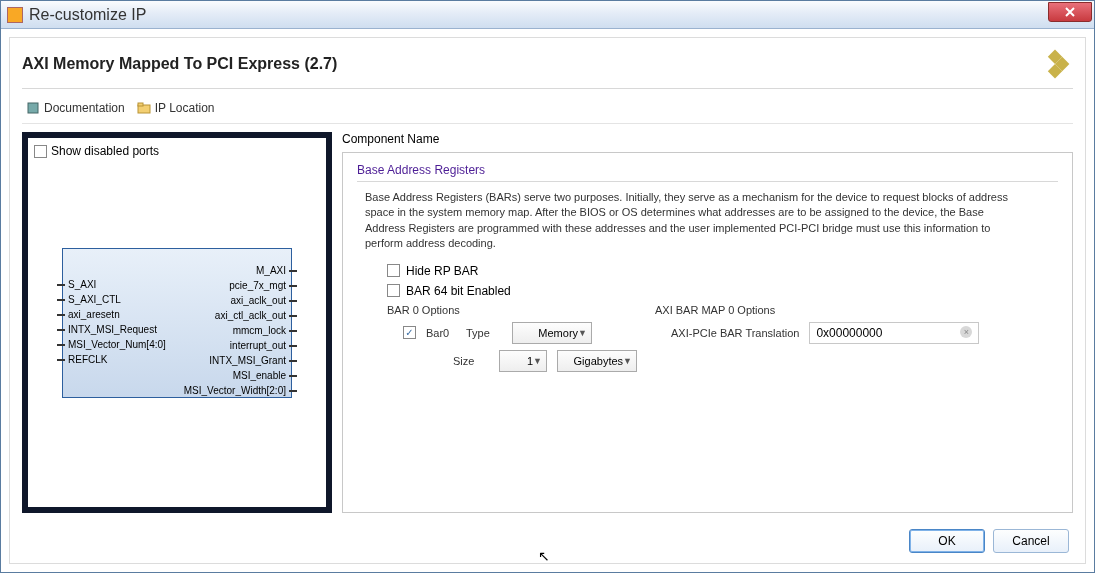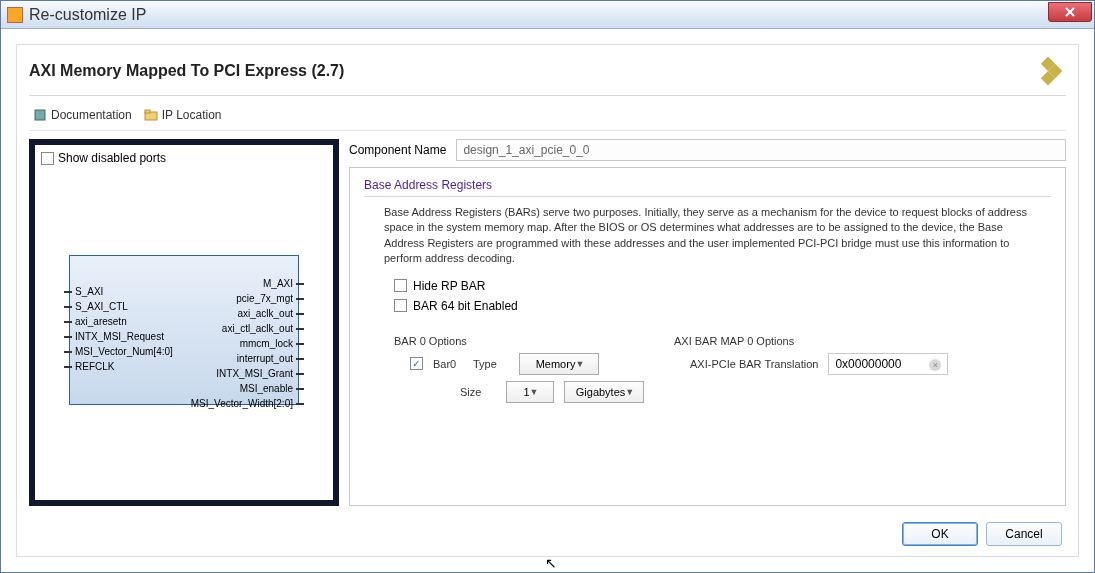--- a/index.html
+++ b/index.html
@@ -3,21 +3,21 @@
 <meta charset="utf-8">
 <style>
 * { box-sizing: border-box; margin: 0; padding: 0; }
 body { font-family: "Segoe UI", Tahoma, sans-serif; font-size: 12px; background: #fff; overflow: hidden; }
 .window { width: 1095px; height: 573px; border: 1px solid #5a7ca0; background: #fff; position: relative; }
 .titlebar { height: 28px; background: linear-gradient(#fafcfe, #e4ecf7 45%, #cfdef0); display: flex; align-items: center; padding-left: 6px; border-bottom: 1px solid #9ab2cf; }
 .titlebar-icon { width:16px; height:16px; margin-right:6px; display:inline-block; background:#f9a825; border:1px solid #a66; }
 .titlebar-text { font-size: 16px; color: #333; }
 .close-btn { position:absolute; right:2px; top:1px; width:44px; height:20px; background:linear-gradient(#e9707a,#c83a3f); border:1px solid #8a2c2c; border-radius:0 0 3px 3px; display:flex; align-items:center; justify-content:center; color:#fff; cursor:pointer; }
 .close-btn svg { width:10px; height:10px; }
-.content { position:absolute; top:28px; left:0; right:0; bottom:0; padding:15px; }
+.content { position:absolute; top:28px; left:0; right:0; bottom:0; padding:8px; }
 .inner { border:1px solid #dcdcdc; height:100%; padding:8px 12px 44px 12px; position:relative; background:#fff; }
 .header-row { display:flex; align-items:center; justify-content:space-between; border-bottom:1px solid #d8d8d8; padding-bottom:6px; margin-bottom:6px; }
 .dlg-title { font-size:16px; font-weight:bold; color:#222; }
 .logo { width:36px; height:36px; }
 .toolbar { display:flex; gap:4px; align-items:center; padding:4px 0 6px 0; border-bottom:1px solid #e4e4e4; margin-bottom:8px; }
 .toolbar-link { display:flex; align-items:center; gap:4px; padding:2px 4px; color:#333; cursor:pointer; }
 .toolbar-link .icn { width:14px; height:14px; display:inline-block; }
 .main-row { display:flex; gap:10px; height:calc(100% - 92px); }
 .left-panel { width:310px; border:6px solid #0f172a; padding:6px; background:#fff; }
 .chk-row { display:flex; align-items:center; gap:4px; }
@@ -32,29 +32,29 @@
 .port.right { justify-content:flex-end; }
 .pin { width:8px; height:2px; background:#333; display:inline-block; }
 .right-panel { flex:1; display:flex; flex-direction:column; }
 .compname-row { display:flex; align-items:center; gap:10px; margin-bottom:6px; }
 .compname-row input { flex:1; max-width:610px; border:1px solid #c8c8c8; background:#fdfdfd; padding:3px 6px; font-size:12px; color:#666; }
 .tabs { display:flex; gap:1px; margin-left:24px; }
 .tab { border:1px solid #c8c8c8; border-bottom:none; padding:3px 9px; background:#f6f6f6; color:#444; cursor:pointer; font-size:11px; border-radius:3px 3px 0 0; }
 .tab.active { background:#fff; font-weight:bold; position:relative; top:1px; }
 .tab-body { border:1px solid #c8c8c8; flex:1; padding:10px 14px; background:#fff; overflow:auto; }
 .section-title { font-size:12px; color:#4c1d95; border-bottom:1px solid #d8d8d8; padding-bottom:4px; margin-bottom:8px; }
-.desc { font-size:11px; color:#333; line-height:1.4; margin:4px 0 12px 20px; max-width:650px; }
+.desc { font-size:11px; color:#333; line-height:1.4; margin:4px 0 12px 8px; max-width:650px; }
 .opt-row { display:flex; align-items:center; gap:6px; margin:6px 0 6px 30px; }
-.cols { display:flex; gap:30px; margin-top:22px; }
+.cols { display:flex; gap:18px; margin-top:6px; }
 .group-title { margin-left:30px; font-size:11px; color:#333; margin-bottom:6px; }
 .form-row { display:flex; align-items:center; gap:10px; margin:6px 0 6px 46px; }
 .form-row .lbl { font-size:11px; color:#333; min-width:36px; }
-.sel { border:1px solid #aaa; background:linear-gradient(#fdfdfd,#eee); min-width:80px; height:22px; font-size:11px; display:flex; align-items:center; justify-content:center; padding:0 4px 0 6px; cursor:pointer; }
+.sel { border:1px solid #aaa; background:linear-gradient(#fdfdfd,#eee); min-width:80px; height:22px; font-size:11px; display:flex; align-items:center; justify-content:flex-end; padding:0 4px 0 6px; cursor:pointer; }
 .sel .arr { font-size:9px; color:#555; }
-.txtfield { border:1px solid #c8c8c8; padding:3px 6px; font-size:12px; width:120px; display:flex; align-items:flex-end; justify-content:space-between; }
+.txtfield { border:1px solid #c8c8c8; padding:3px 6px; font-size:12px; width:170px; display:flex; align-items:flex-start; justify-content:space-between; }
 .clear-dot { width:12px; height:12px; border-radius:50%; background:#d8d8d8; color:#888; font-size:9px; display:flex; align-items:center; justify-content:center; cursor:pointer; }
 .dlg-buttons { position:absolute; right:16px; bottom:10px; display:flex; gap:8px; }
 .btn { min-width:76px; height:24px; border:1px solid #9bb7d6; background:linear-gradient(#fdfefe,#e8f0fa); font-size:12px; cursor:pointer; border-radius:3px; }
 .btn.ok { border-color:#4a86c7; box-shadow:0 0 0 1px #7fb2e8 inset; }
 .cursor { position:absolute; left:528px; top:510px; font-size:14px; color:#000; pointer-events:none; }
 </style>
 </head>
 <body>
 
 <div class="window">
@@ -121,21 +121,21 @@
                   </div>
                 <div class="port">
                     <span class="pin"></span>
                     <span>MSI_Vector_Num[4:0]</span>
                   </div>
                 <div class="port">
                     <span class="pin"></span>
                     <span>REFCLK</span>
                   </div>
               </div>
-              <div class="portcol port-right" style="top:20px;">
+              <div class="portcol port-right" style="top:14px;">
                 <div class="port right">
                     <span>M_AXI</span>
                     <span class="pin"></span>
                   </div>
                 <div class="port right">
                     <span>pcie_7x_mgt</span>
                     <span class="pin"></span>
                   </div>
                 <div class="port right">
                     <span>axi_aclk_out</span>
@@ -165,21 +165,20 @@
                     <span>MSI_Vector_Width[2:0]</span>
                     <span class="pin"></span>
                   </div>
               </div>
             </div>
           </div>
         </div>
         <div class="right-panel">
           <div class="compname-row">
             <span>Component Name</span>
-            <input type="text" readonly="" value="design_1_axi_pcie_0_0" style="">
           </div>
           <div class="tab-body">
             <div class="section-title">Base Address Registers</div>
             <div class="desc">Base Address Registers (BARs) serve two purposes. Initially, they serve as a mechanism for the device to request blocks of address space in the system memory map. After the BIOS or OS determines what addresses are to be assigned to the device, the Base Address Registers are programmed with these addresses and the user implemented PCI-PCI bridge must use this information to perform address decoding.</div>
             <div class="opt-row">
               <span class="chk"></span>
               <span>Hide RP BAR</span>
             </div>
             <div class="opt-row">
               <span class="chk"></span>

